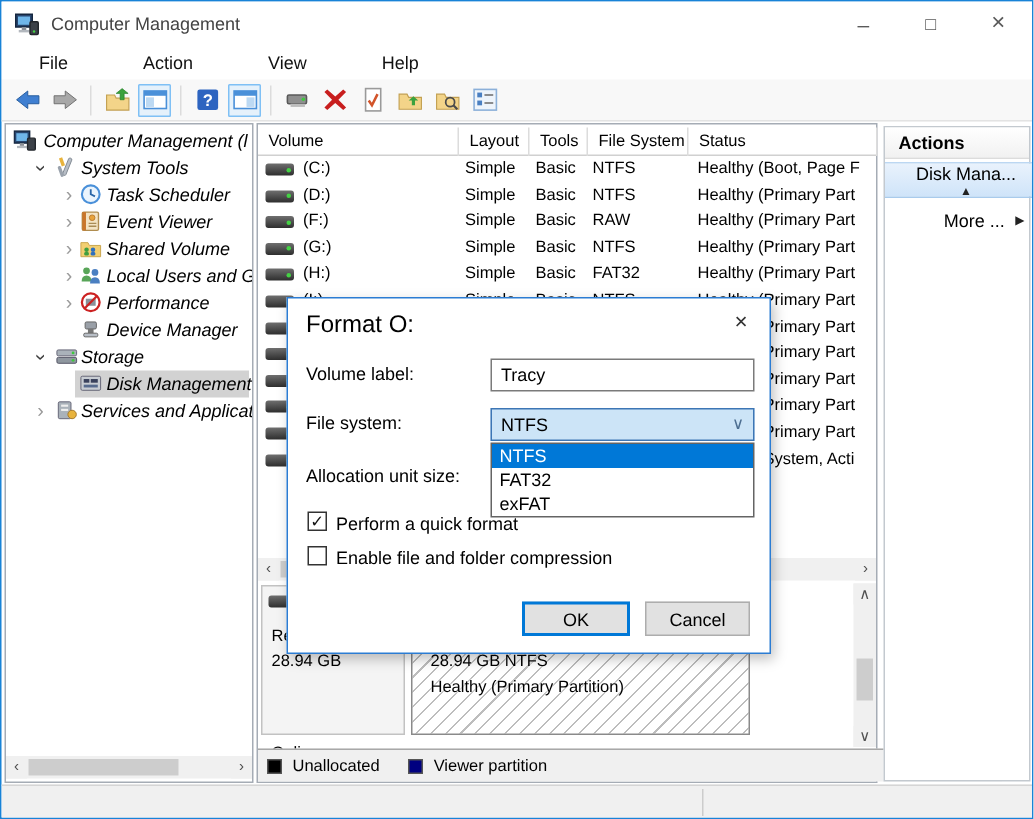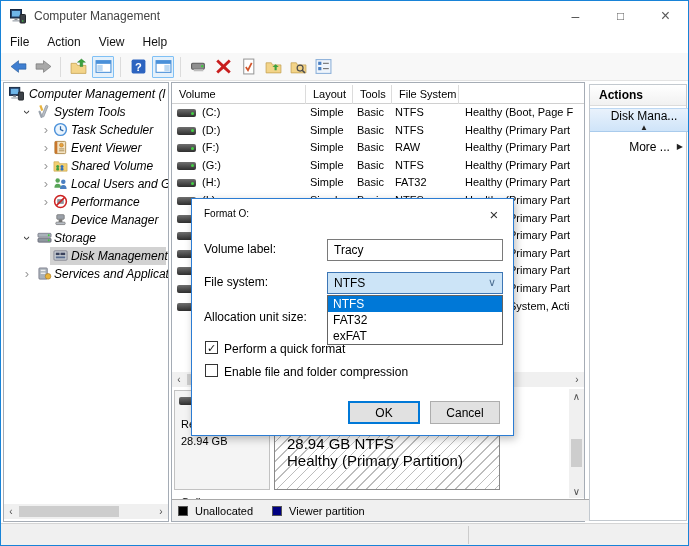--- a/index.html
+++ b/index.html
@@ -11,21 +11,21 @@
     font-size:12px;color:#000;
   }
   .abs{position:absolute;}
   
   .titlebar{position:absolute;left:0;top:0;width:100%;height:30px;background:#fff;}
   .title-ico{position:absolute;left:9px;top:7px;width:16px;height:16px;}
   .title-text{position:absolute;left:33px;top:8px;color:#444;}
   .caption-btn{position:absolute;top:0;width:45px;height:30px;display:flex;align-items:center;justify-content:center;color:#5a5a5a;font-size:14px;}
   
   .menubar{position:absolute;left:0;top:30px;width:100%;height:22px;background:#fff;display:flex;align-items:center;}
-  .menu-item{padding:0 9px;color:#111;}
+  .menu-item{padding:0 25px;color:#111;}
   
   .toolbar{position:absolute;left:0;top:52px;width:100%;height:28px;background:#f8f8f8;border-bottom:1px solid #e3e3e3;display:flex;align-items:center;padding-left:6px;gap:3px;}
   .tbtn{width:22px;height:22px;display:flex;align-items:center;justify-content:center;}
   .tbtn svg{width:17px;height:17px;}
   .tbtn.boxed{border:1px solid #7fc0f5;background:#e5f1fb;border-radius:1px;}
   .tsep{width:1px;height:20px;background:#dcdcdc;margin:0 3px;}
   
   .tree-panel{position:absolute;left:2px;top:81px;width:166px;height:440px;background:#fff;border:1px solid #a5acb5;overflow:hidden;}
   .center-panel{position:absolute;left:170px;top:81px;width:414px;height:440px;background:#fff;border:1px solid #a5acb5;}
   .actions-panel{position:absolute;left:588px;top:83px;width:98px;height:437px;background:#fff;border:1px solid #c3c9cf;}
@@ -45,36 +45,36 @@
   .vol-ico{position:absolute;left:5px;top:5px;width:19px;height:8px;background:linear-gradient(#6f6f6f,#2e2e2e);border-radius:2px;}
   .vol-ico i{position:absolute;right:2px;top:2.5px;width:3px;height:3px;background:#44d144;border-radius:50%;}
   
   .sb-track{background:#f0f0f0;position:absolute;}
   .sb-btn{position:absolute;color:#505050;font-size:10px;display:flex;align-items:center;justify-content:center;background:#f0f0f0;}
   .sb-thumb{position:absolute;background:#cdcdcd;}
   
   .dv-left{position:absolute;left:2px;top:307px;width:96px;height:100px;background:#f4f4f4;border:1px solid #c2c2c2;font-size:11px;}
   .part-box{position:absolute;left:102px;top:309px;width:226px;height:98px;border:1px solid #8a8a8a;background:
      repeating-linear-gradient(135deg,#ffffff 0px,#ffffff 6px,#bdbdbd 6px,#bdbdbd 7px);}
-  .part-txt{position:absolute;font-size:15px;white-space:nowrap;text-shadow:0 0 2px #fff,0 0 2px #fff;}
+  .part-txt{position:absolute;font-size:11px;white-space:nowrap;text-shadow:0 0 2px #fff,0 0 2px #fff;}
   
   .legend{position:absolute;left:0;top:416px;width:496px;height:22px;background:#f0f0f0;border-top:1px solid #a8a8a8;display:flex;align-items:center;padding-left:6px;gap:7px;font-size:11px;}
   .sw{width:10px;height:10px;border:1px solid #555;}
   
   .ap-header{position:absolute;left:0;top:0;width:96px;height:21px;background:linear-gradient(#ffffff,#f1f1f1);border-bottom:1px solid #dcdcdc;font-weight:bold;padding:3px 0 0 9px;}
   .ap-item1{position:absolute;left:0;top:23px;width:108px;height:24px;background:linear-gradient(#e9f2fc,#cfe4f9);border-top:1px solid #bcd7f2;border-bottom:1px solid #a9cbec;display:flex;align-items:center;padding:0 7px;flex-direction:column;}
   .ap-item2{position:absolute;left:4px;top:50px;width:96px;height:23px;display:flex;align-items:center;justify-content:flex-end;padding:0 7px;gap:7px;}
   .ap-arrow{font-size:8px;color:#222;}
   .ap-item1 .lbl{flex:1;}
   
   .statusbar{position:absolute;left:0;top:522px;width:100%;height:23px;background:#f0f0f0;border-top:1px solid #d5d5d5;}
   .statusbar .div{position:absolute;left:467px;top:2px;width:1px;height:18px;background:#cccccc;}
   
   .dialog{position:absolute;left:190px;top:197px;width:323px;height:238px;background:#fff;border:1px solid #2b7cd3;z-index:50;box-shadow:2px 3px 8px rgba(0,0,0,.25);}
-  .dlg-title{position:absolute;left:12px;top:9px;font-size:10px;color:#000;}
+  .dlg-title{position:absolute;left:12px;top:9px;font-size:16px;color:#000;}
   .dlg-close{position:absolute;right:8px;top:4px;width:22px;height:22px;display:flex;align-items:center;justify-content:center;font-size:15px;color:#333;}
   .dlg-lbl{position:absolute;left:12px;font-size:12px;}
   .dlg-input{position:absolute;left:135px;top:40px;width:176px;height:22px;border:1px solid #7a7a7a;font-size:12px;padding:3px 0 0 6px;}
   .dlg-combo{position:absolute;left:135px;top:73px;width:176px;height:22px;border:1px solid #3d76b5;background:#cce4f7;font-size:12px;padding:3px 0 0 6px;}
   .dlg-combo .chev{position:absolute;right:6px;top:3px;color:#4d6f92;font-size:11px;}
   .dropdown{position:absolute;left:135px;top:96px;width:176px;border:1px solid #646464;background:#fff;z-index:5;}
   .dd-item{height:16px;font-size:12px;padding:0 0 0 5px;line-height:16px;}
   .dd-item.sel{background:#0078d7;color:#fff;}
   .chk{position:absolute;left:13px;width:13px;height:13px;border:1px solid #333;background:#fff;font-size:11px;line-height:12px;text-align:center;color:#111;}
   .chk-lbl{position:absolute;left:32px;font-size:12px;}
@@ -308,20 +308,21 @@
       <span class="sb-btn" style="right:0;top:0;width:14px;height:15px;">›</span>
     </div>
   </div>
 
   <div class="center-panel">
     <div class="vol-header" id="vol-header">
         <span class="hcell" style="left: 0px; width: 134px;">Volume</span>
         <span class="hcell" style="left: 134px; width: 47px;">Layout</span>
         <span class="hcell" style="left: 181px; width: 39px;">Tools</span>
         <span class="hcell" style="left: 220px; width: 67px;">File System</span>
+        <span class="hcell" style="left: 287px; width: 126px;">Status</span>
       </div>
     <div id="vol-rows">
         <div class="vrow" style="top: 21px;">
           <div class="vol-ico">
             <i></i>
           </div>
           <span class="vcell" style="left: 30px;">(C:)</span>
           <span class="vcell" style="left: 138px;">Simple</span>
           <span class="vcell" style="left: 185px;">Basic</span>
           <span class="vcell" style="left: 223px;">NTFS</span>

